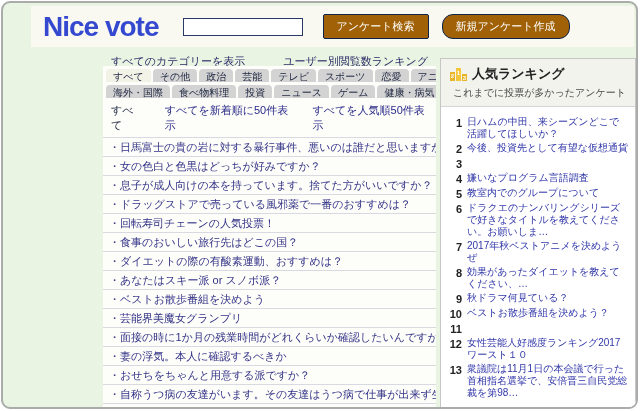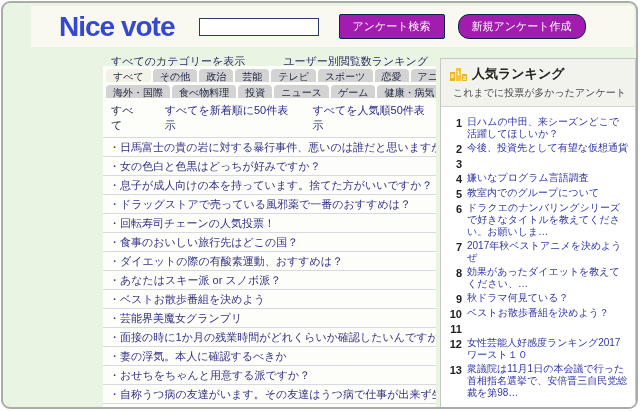--- a/index.html
+++ b/index.html
@@ -7,24 +7,24 @@
   .window {
     position:absolute; left:1px; top:1px; width:637px; height:408px;
     box-sizing:border-box; border:2px solid #a9aca9; border-radius:9px;
     background:#e9f4e2; overflow:hidden;
   }
   
   .header {
     position:absolute; left:28px; top:3px; width:603px; height:41px;
     background:#f9f9f1; display:flex; align-items:center;
   }
-  .logo { margin-left:28px; font-size:28px; font-weight:bold; color:#3448d0; letter-spacing:-1px; cursor:pointer; }
+  .logo { margin-left:12px; font-size:28px; font-weight:bold; color:#3448d0; letter-spacing:-1px; cursor:pointer; }
   .search-box { margin-left:24px; width:112px; height:16px; border:1px solid #2a3a66; background:#fff; font-size:11px; padding:0 3px; }
   .nv-btn {
-    margin-left:20px; background:#a21caf; color:#ffffff; border:1px solid #0d2349;
+    margin-left:20px; background:#a16207; color:#ffffff; border:1px solid #0d2349;
     font-size:11px; padding:4px 13px; border-radius:2px; cursor:pointer; font-family:inherit;
   }
   .nv-btn + .nv-btn { margin-left:13px;border-radius:11px; }
   
   .navlinks { position:absolute; left:108px; top:51px; display:flex; gap:38px; font-size:11px; }
   .navlinks a { color:#2a2a66; text-decoration:none; cursor:pointer; }
   
   .main { position:absolute; left:100px; top:63px; width:333px; background:#fdfdf9; }
   .tabrow { padding-left:3px; height:16px; white-space:nowrap; overflow:hidden; }
   .tab {

